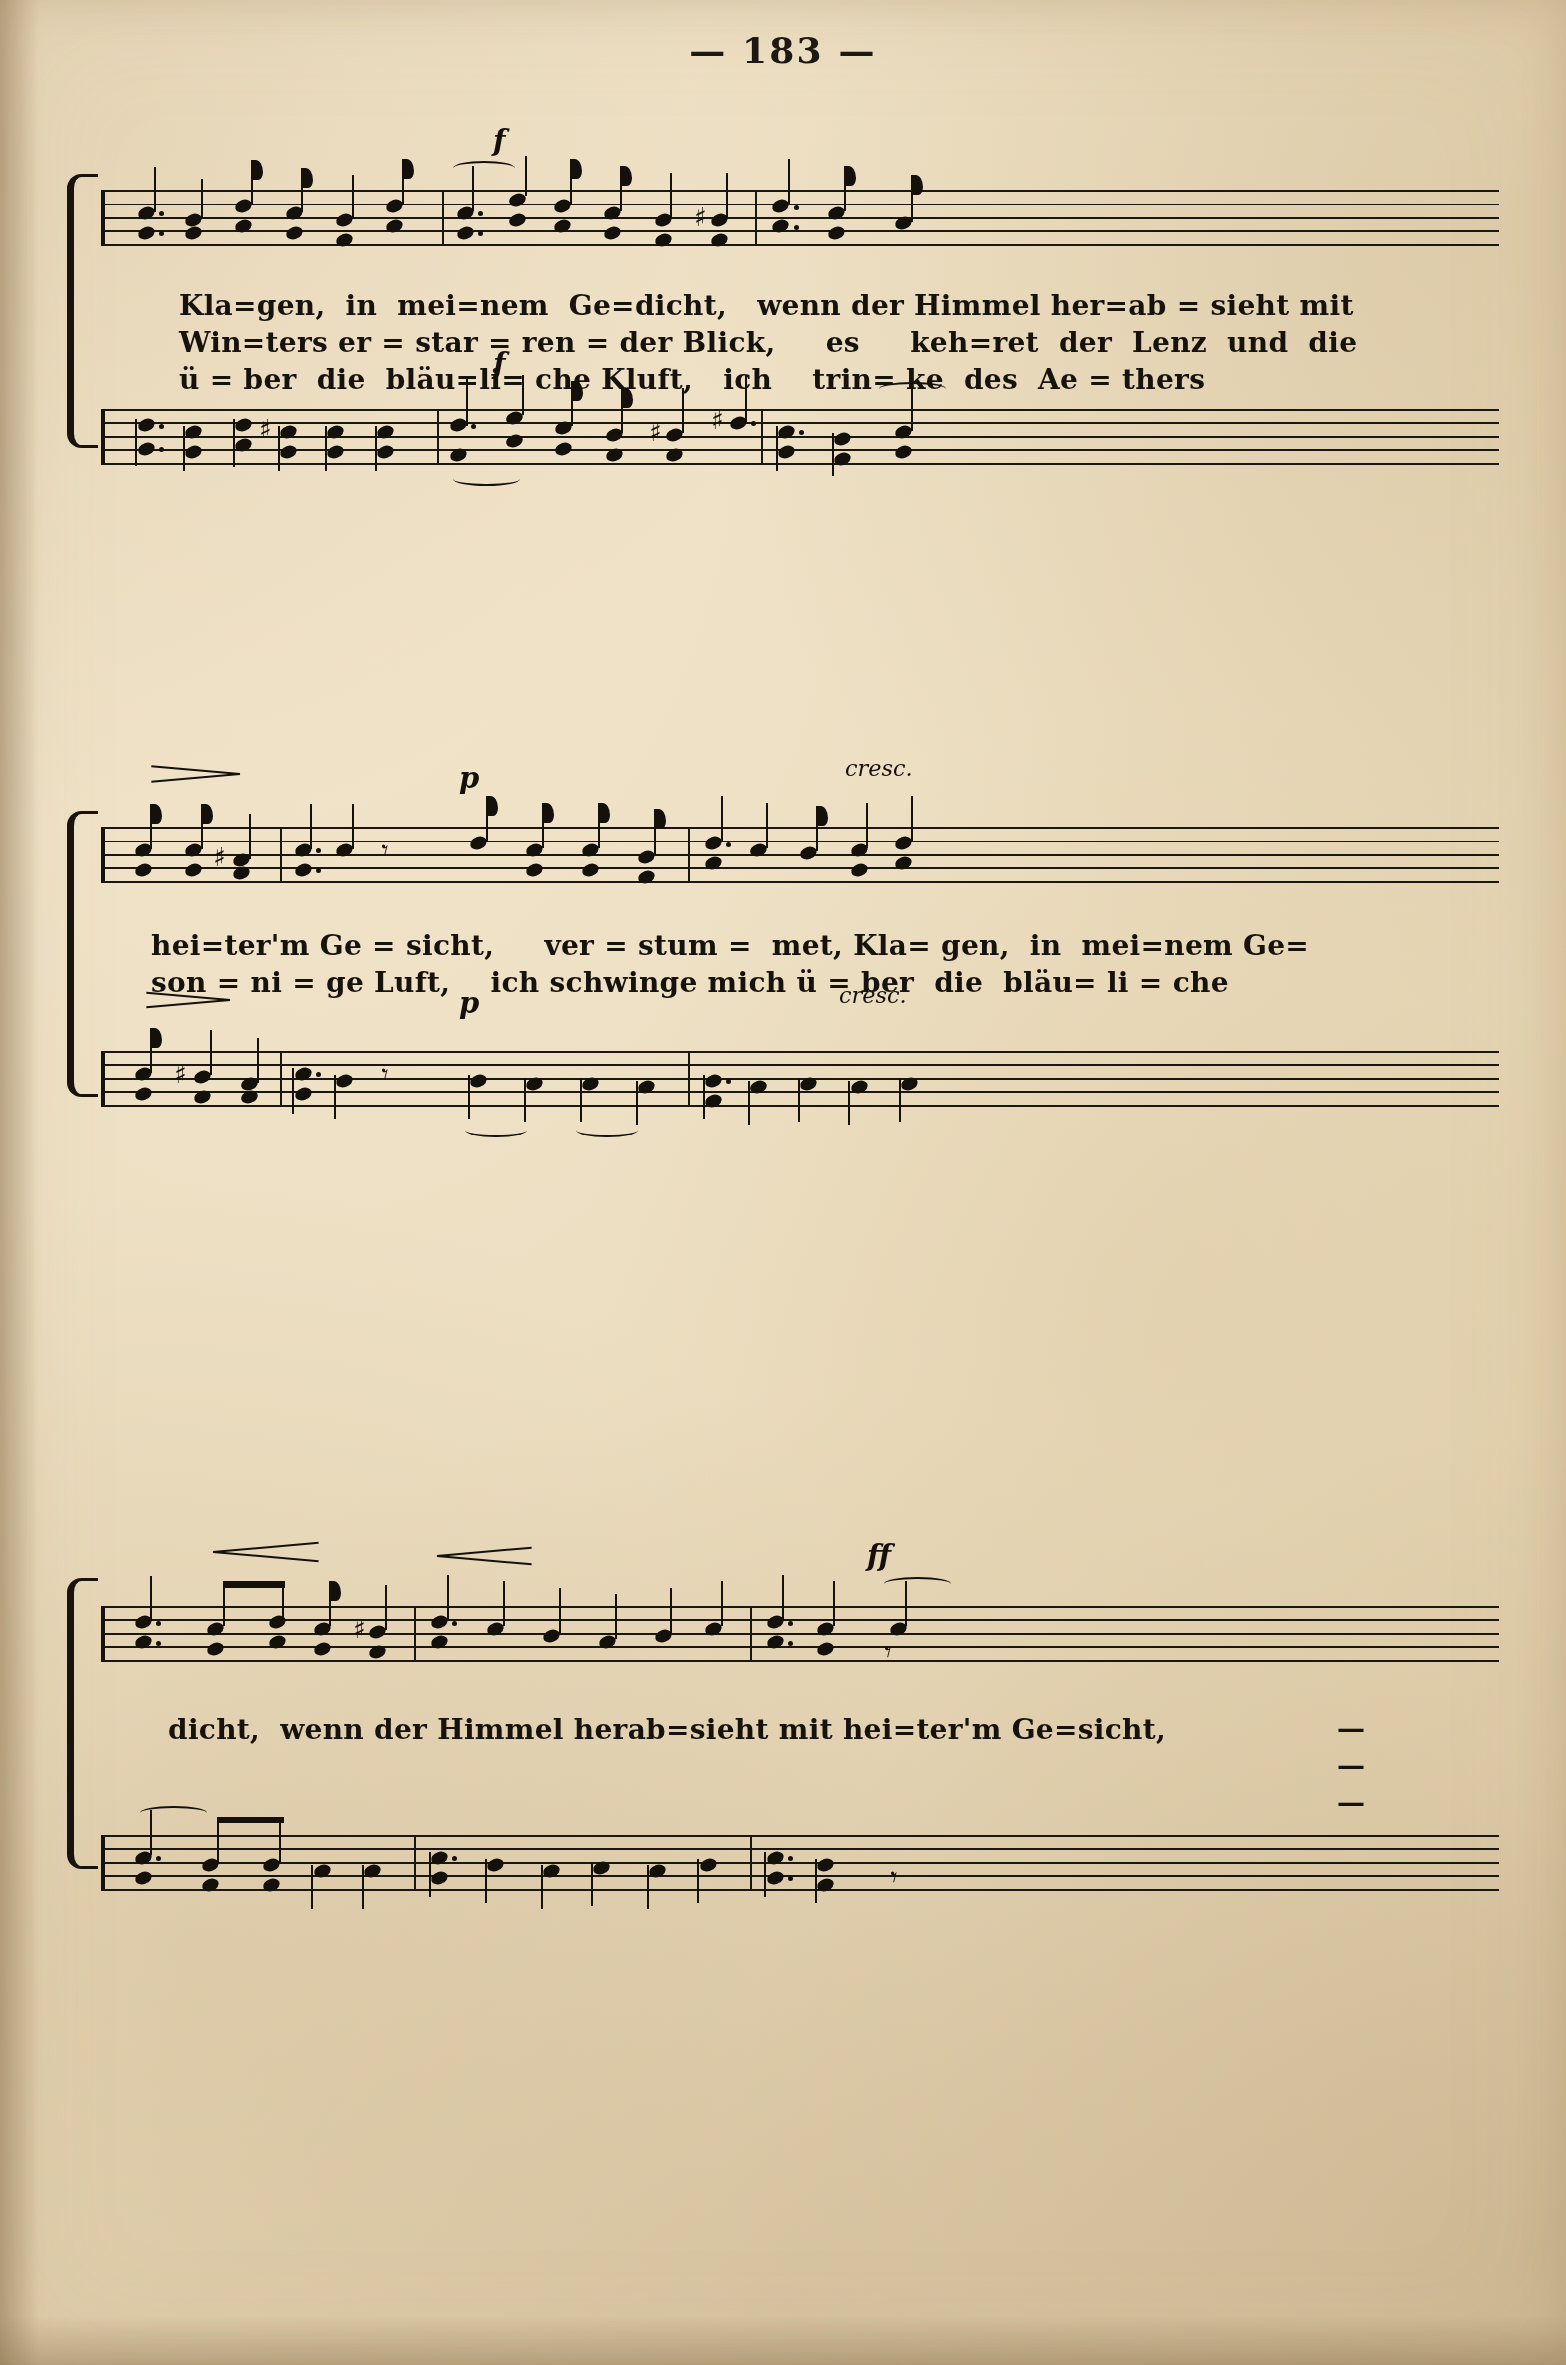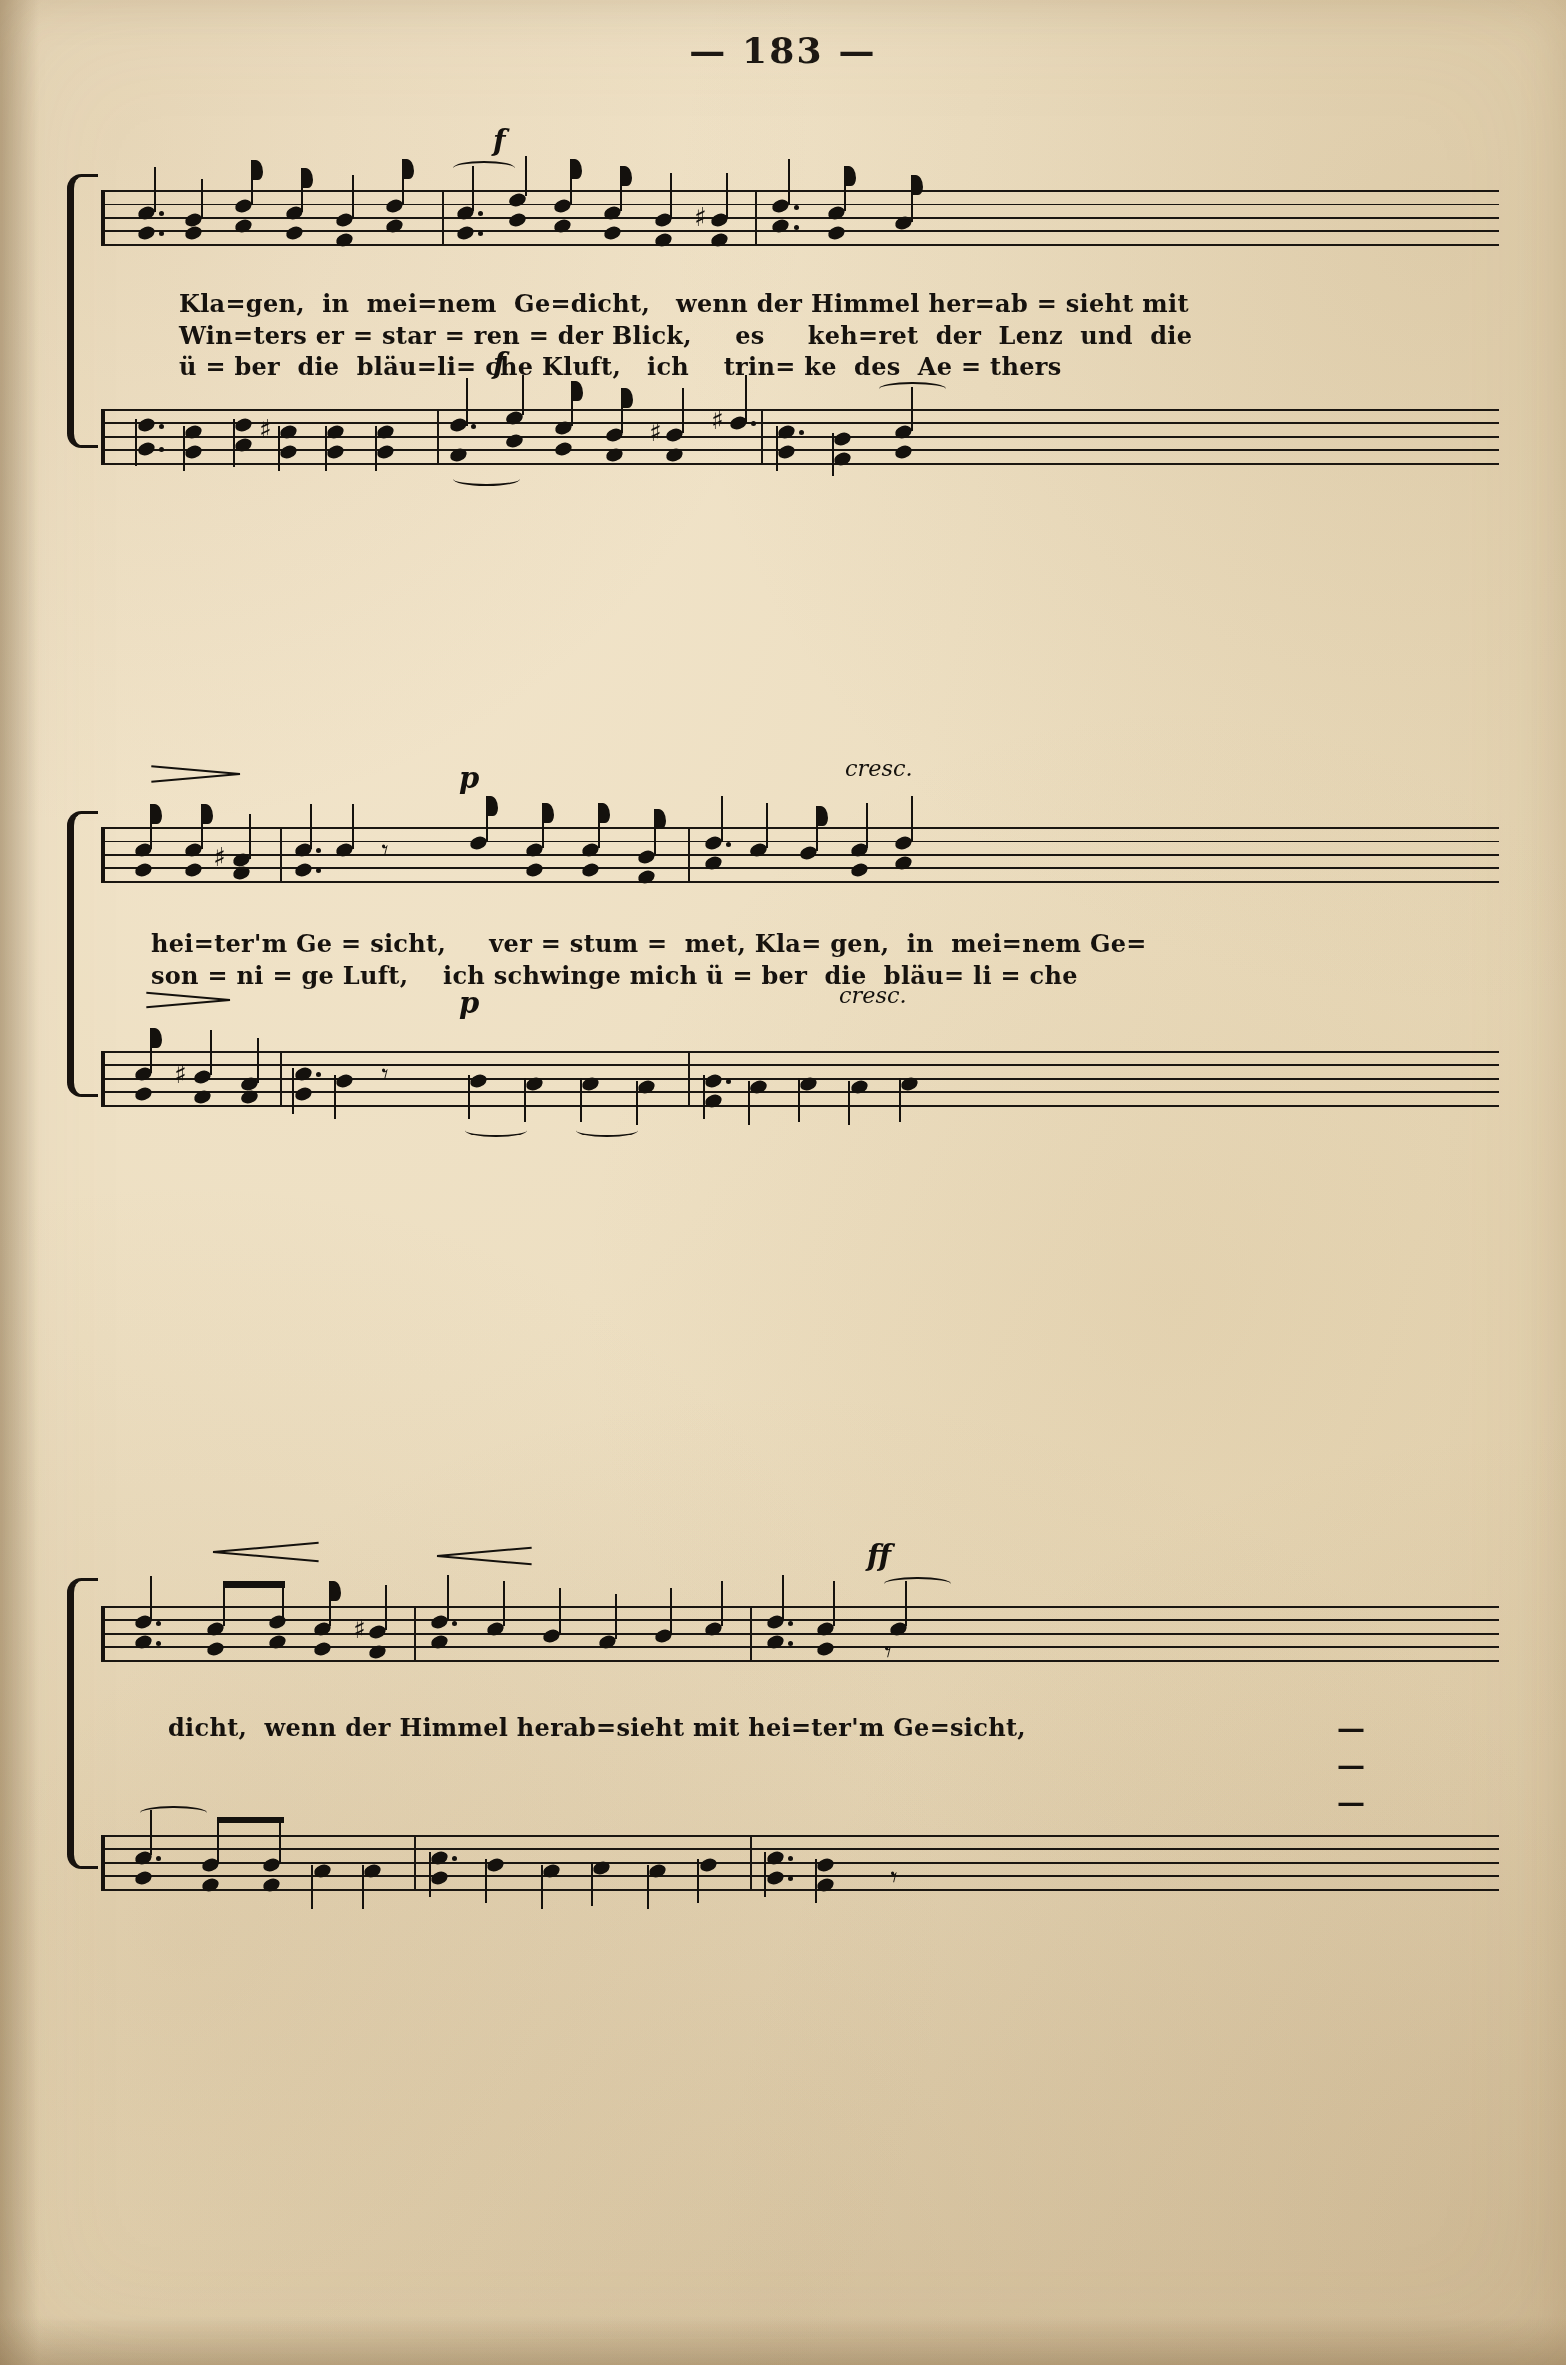--- a/index.html
+++ b/index.html
@@ -213,21 +213,21 @@
 
   
   .lyric-block {
     position: absolute;
     left: 112px;
     width: 1387px;
   }
   .lyric-line {
     font-family: "DejaVu Serif", serif;
     font-weight: 700;
-    font-size: 24px;
+    font-size: 28px;
     line-height: 1.32;
     color: #16120e;
     white-space: pre;
     letter-spacing: 0.3px;
   }
   .lyric-right {
     position: absolute;
     text-align: right;
     font-family: "DejaVu Serif", serif;
     font-weight: 700;

